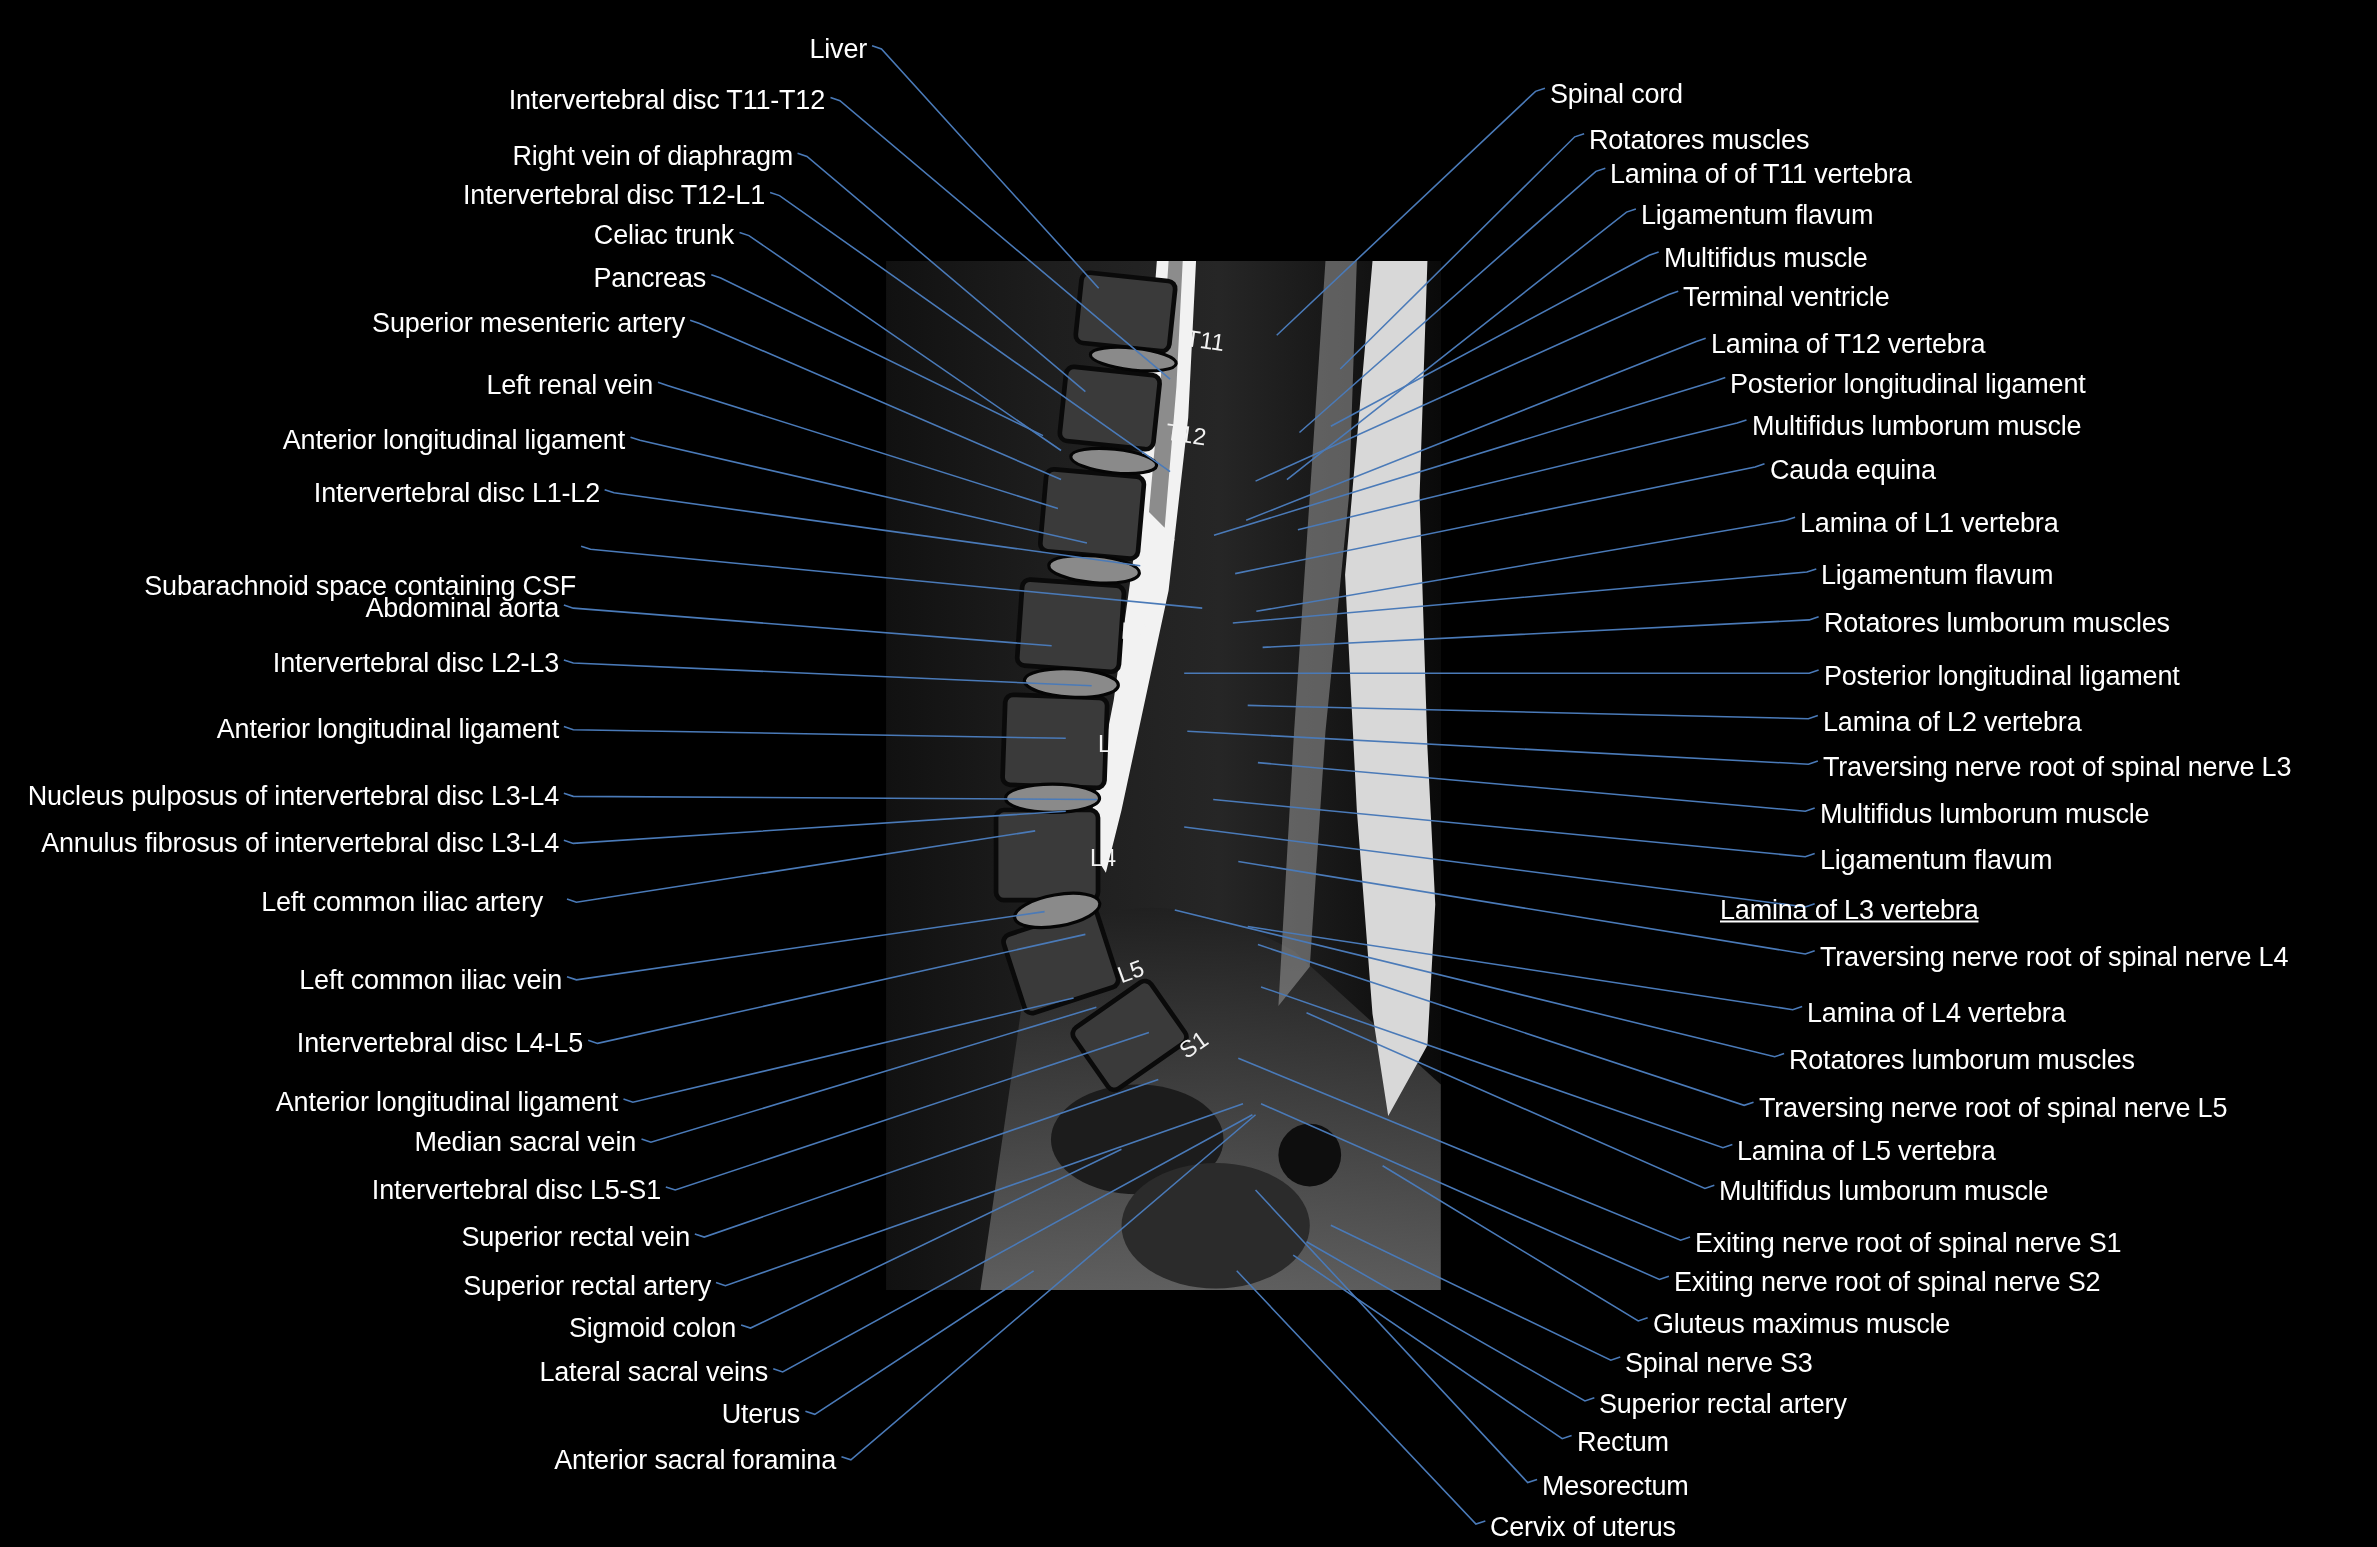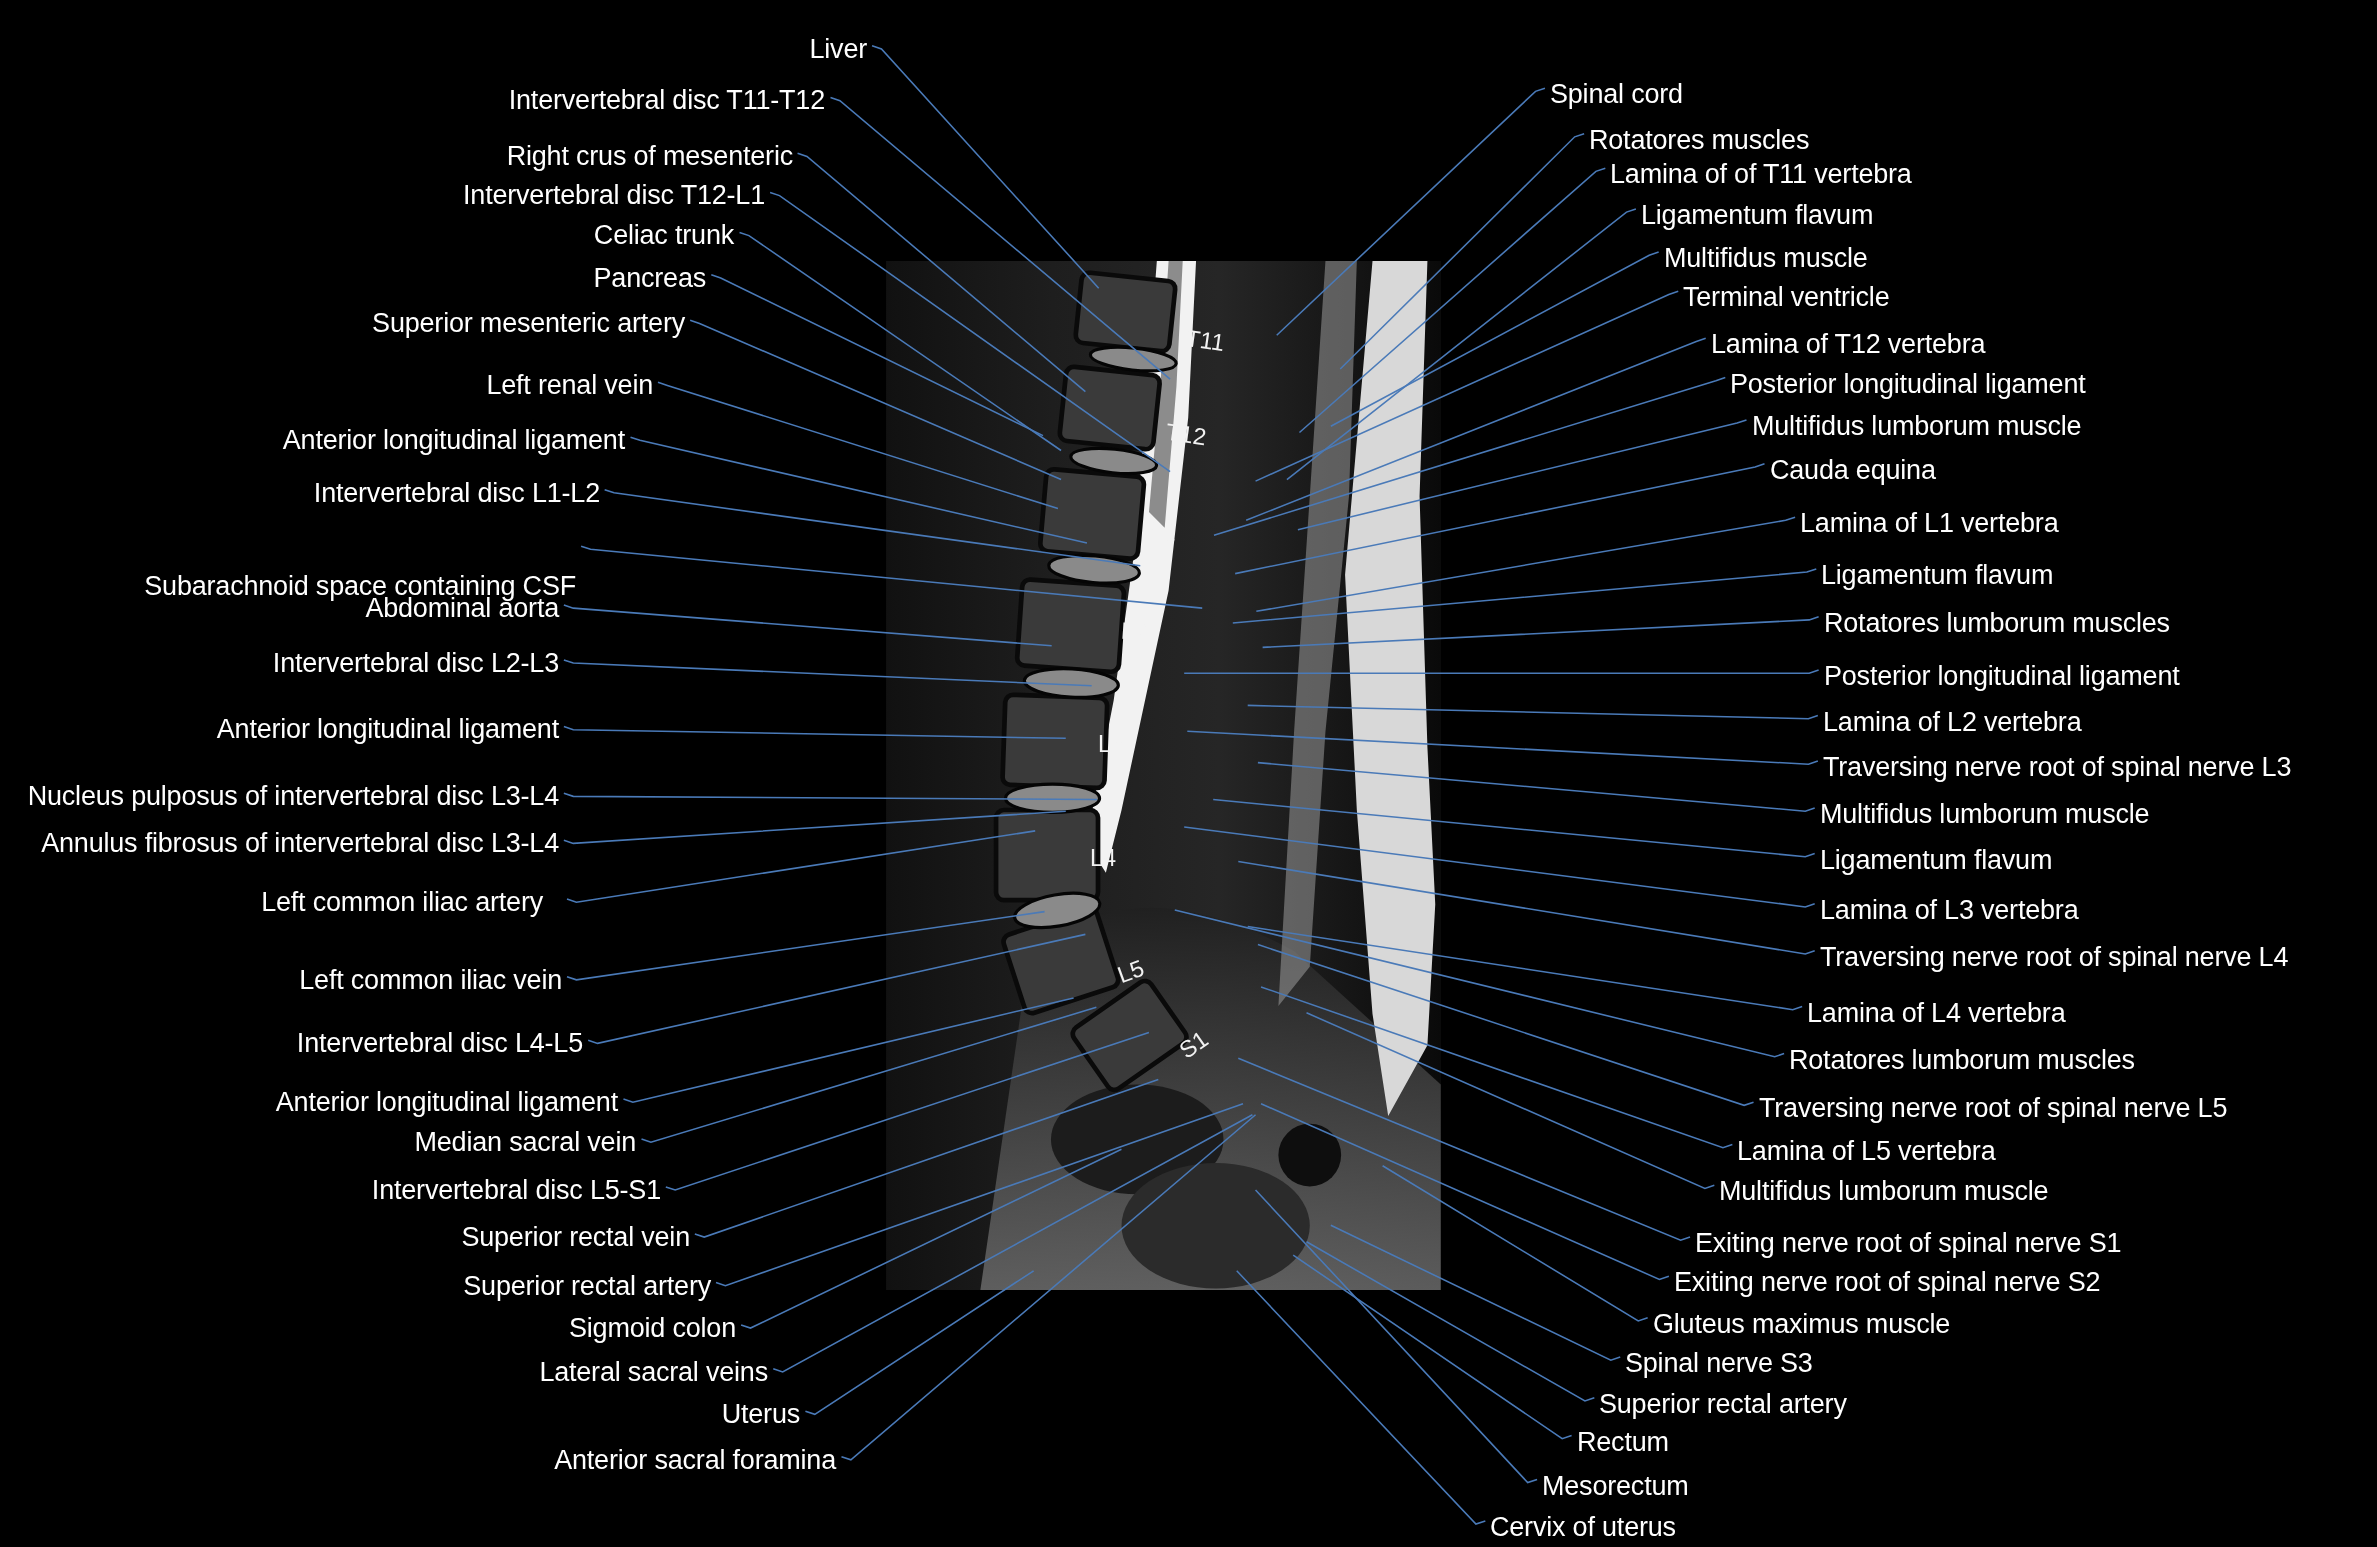--- a/index.html
+++ b/index.html
@@ -139,21 +139,21 @@
       <polyline points="2066,1730 2054,1734 1697,1562" style="stroke: rgb(74, 122, 184);"></polyline>
       <polyline points="2033,1782 2021,1786 1666,1583" style="stroke: rgb(74, 122, 184);"></polyline>
       <polyline points="2004,1830 1992,1834 1649,1600" style="stroke: rgb(74, 122, 184);"></polyline>
       <polyline points="1960,1886 1948,1890 1601,1517" style="stroke: rgb(74, 122, 184);"></polyline>
       <polyline points="1894,1939 1882,1943 1577,1620" style="stroke: rgb(74, 122, 184);"></polyline>
     </svg>
 
   <div id="left-labels">
       <div class="lbl left" style="right: 1510px; top: 49px;">Liver</div>
       <div class="lbl left" style="right: 1552px; top: 100px;">Intervertebral disc T11-T12</div>
-      <div class="lbl left" style="right: 1584px; top: 156px;">Right crus of mesenteric</div>
+      <div class="lbl left" style="right: 1584px; top: 156px;">Right vein of diaphragm</div>
       <div class="lbl left" style="right: 1612px; top: 195px;">Intervertebral disc T12-L1</div>
       <div class="lbl left" style="right: 1643px; top: 235px; margin-left: 6px;">Celiac trunk</div>
       <div class="lbl left" style="right: 1671px; top: 278px;">Pancreas</div>
       <div class="lbl left" style="right: 1692px; top: 323px;">Superior mesenteric artery</div>
       <div class="lbl left" style="right: 1724px; top: 385px;">Left renal vein</div>
       <div class="lbl left" style="right: 1752px; top: 440px;">Anterior longitudinal ligament</div>
       <div class="lbl left" style="right: 1777px; top: 493px;">Intervertebral disc L1-L2</div>
       <div class="lbl left" style="right: 1801px; top: 549px; margin-top: 37px;">Subarachnoid space containing CSF</div>
       <div class="lbl left" style="right: 1818px; top: 608px;">Abdominal aorta</div>
       <div class="lbl left" style="right: 1818px; top: 663px;">Intervertebral disc L2-L3</div>
@@ -185,21 +185,21 @@
       <div class="lbl right" style="left: 1752px; top: 426px;">Multifidus lumborum muscle</div>
       <div class="lbl right" style="left: 1770px; top: 470px;">Cauda equina</div>
       <div class="lbl right" style="left: 1800px; top: 523px;">Lamina of L1 vertebra</div>
       <div class="lbl right" style="left: 1821px; top: 575px;">Ligamentum flavum</div>
       <div class="lbl right" style="left: 1824px; top: 623px;">Rotatores lumborum muscles</div>
       <div class="lbl right" style="left: 1824px; top: 676px;">Posterior longitudinal ligament</div>
       <div class="lbl right" style="left: 1823px; top: 722px;">Lamina of L2 vertebra</div>
       <div class="lbl right" style="left: 1823px; top: 767px;">Traversing nerve root of spinal nerve L3</div>
       <div class="lbl right" style="left: 1820px; top: 814px;">Multifidus lumborum muscle</div>
       <div class="lbl right" style="left: 1820px; top: 860px;">Ligamentum flavum</div>
-      <div class="lbl right" style="left: 1820px; top: 910px;">Lamina of L3 vertebra</div>
+      <div class="lbl right" style="left: 1720px; top: 910px; text-decoration: underline;">Lamina of L3 vertebra</div>
       <div class="lbl right" style="left: 1820px; top: 957px;">Traversing nerve root of spinal nerve L4</div>
       <div class="lbl right" style="left: 1807px; top: 1013px;">Lamina of L4 vertebra</div>
       <div class="lbl right" style="left: 1789px; top: 1060px;">Rotatores lumborum muscles</div>
       <div class="lbl right" style="left: 1759px; top: 1108px;">Traversing nerve root of spinal nerve L5</div>
       <div class="lbl right" style="left: 1737px; top: 1151px;">Lamina of L5 vertebra</div>
       <div class="lbl right" style="left: 1719px; top: 1191px;">Multifidus lumborum muscle</div>
       <div class="lbl right" style="left: 1695px; top: 1243px;">Exiting nerve root of spinal nerve S1</div>
       <div class="lbl right" style="left: 1674px; top: 1282px;">Exiting nerve root of spinal nerve S2</div>
       <div class="lbl right" style="left: 1653px; top: 1324px;">Gluteus maximus muscle</div>
       <div class="lbl right" style="left: 1625px; top: 1363px;">Spinal nerve S3</div>

